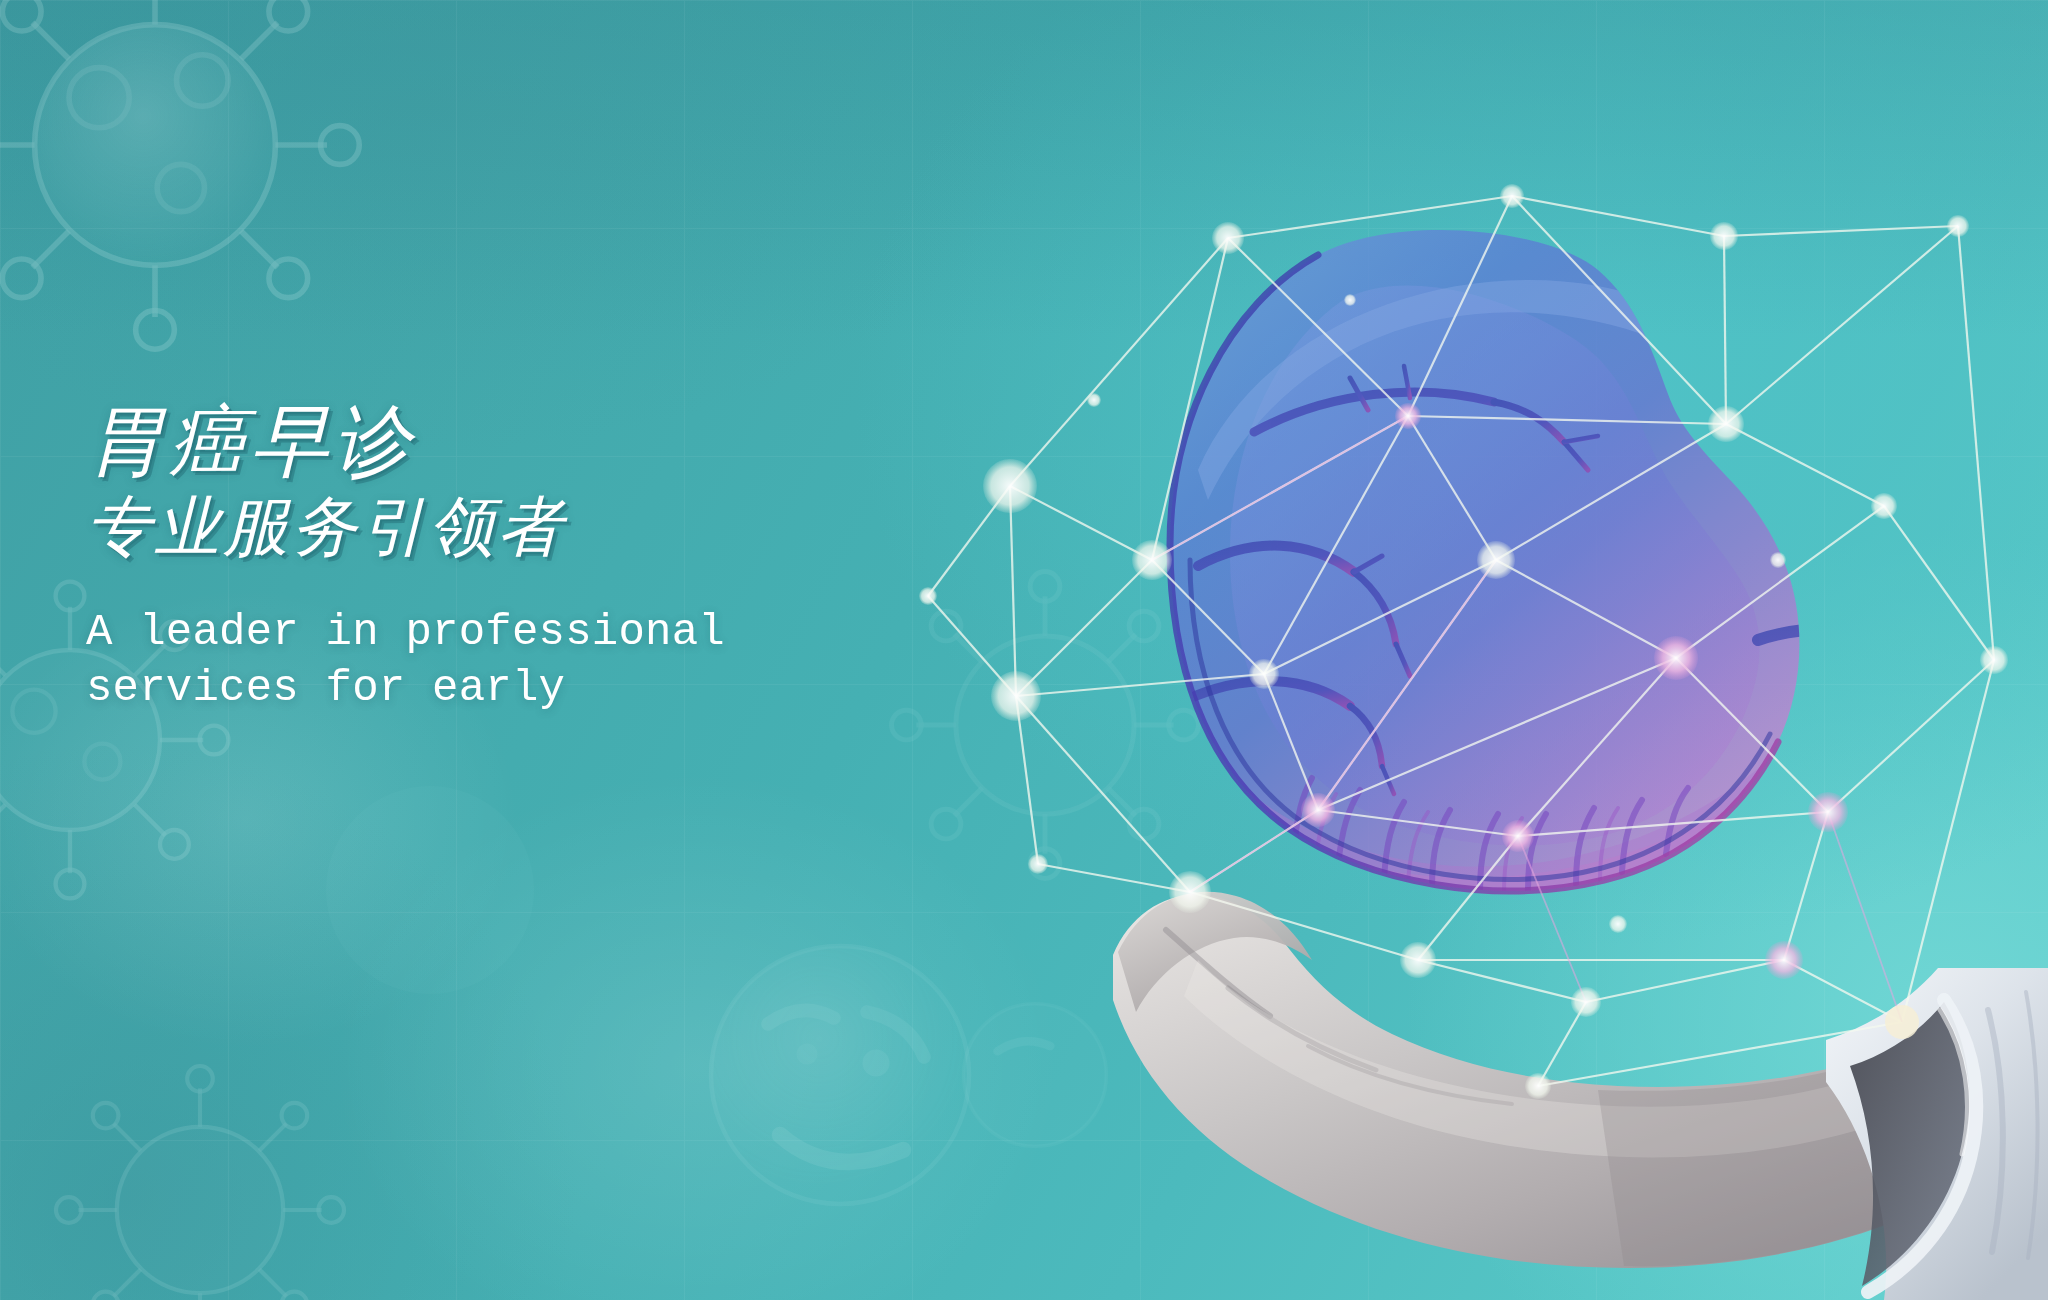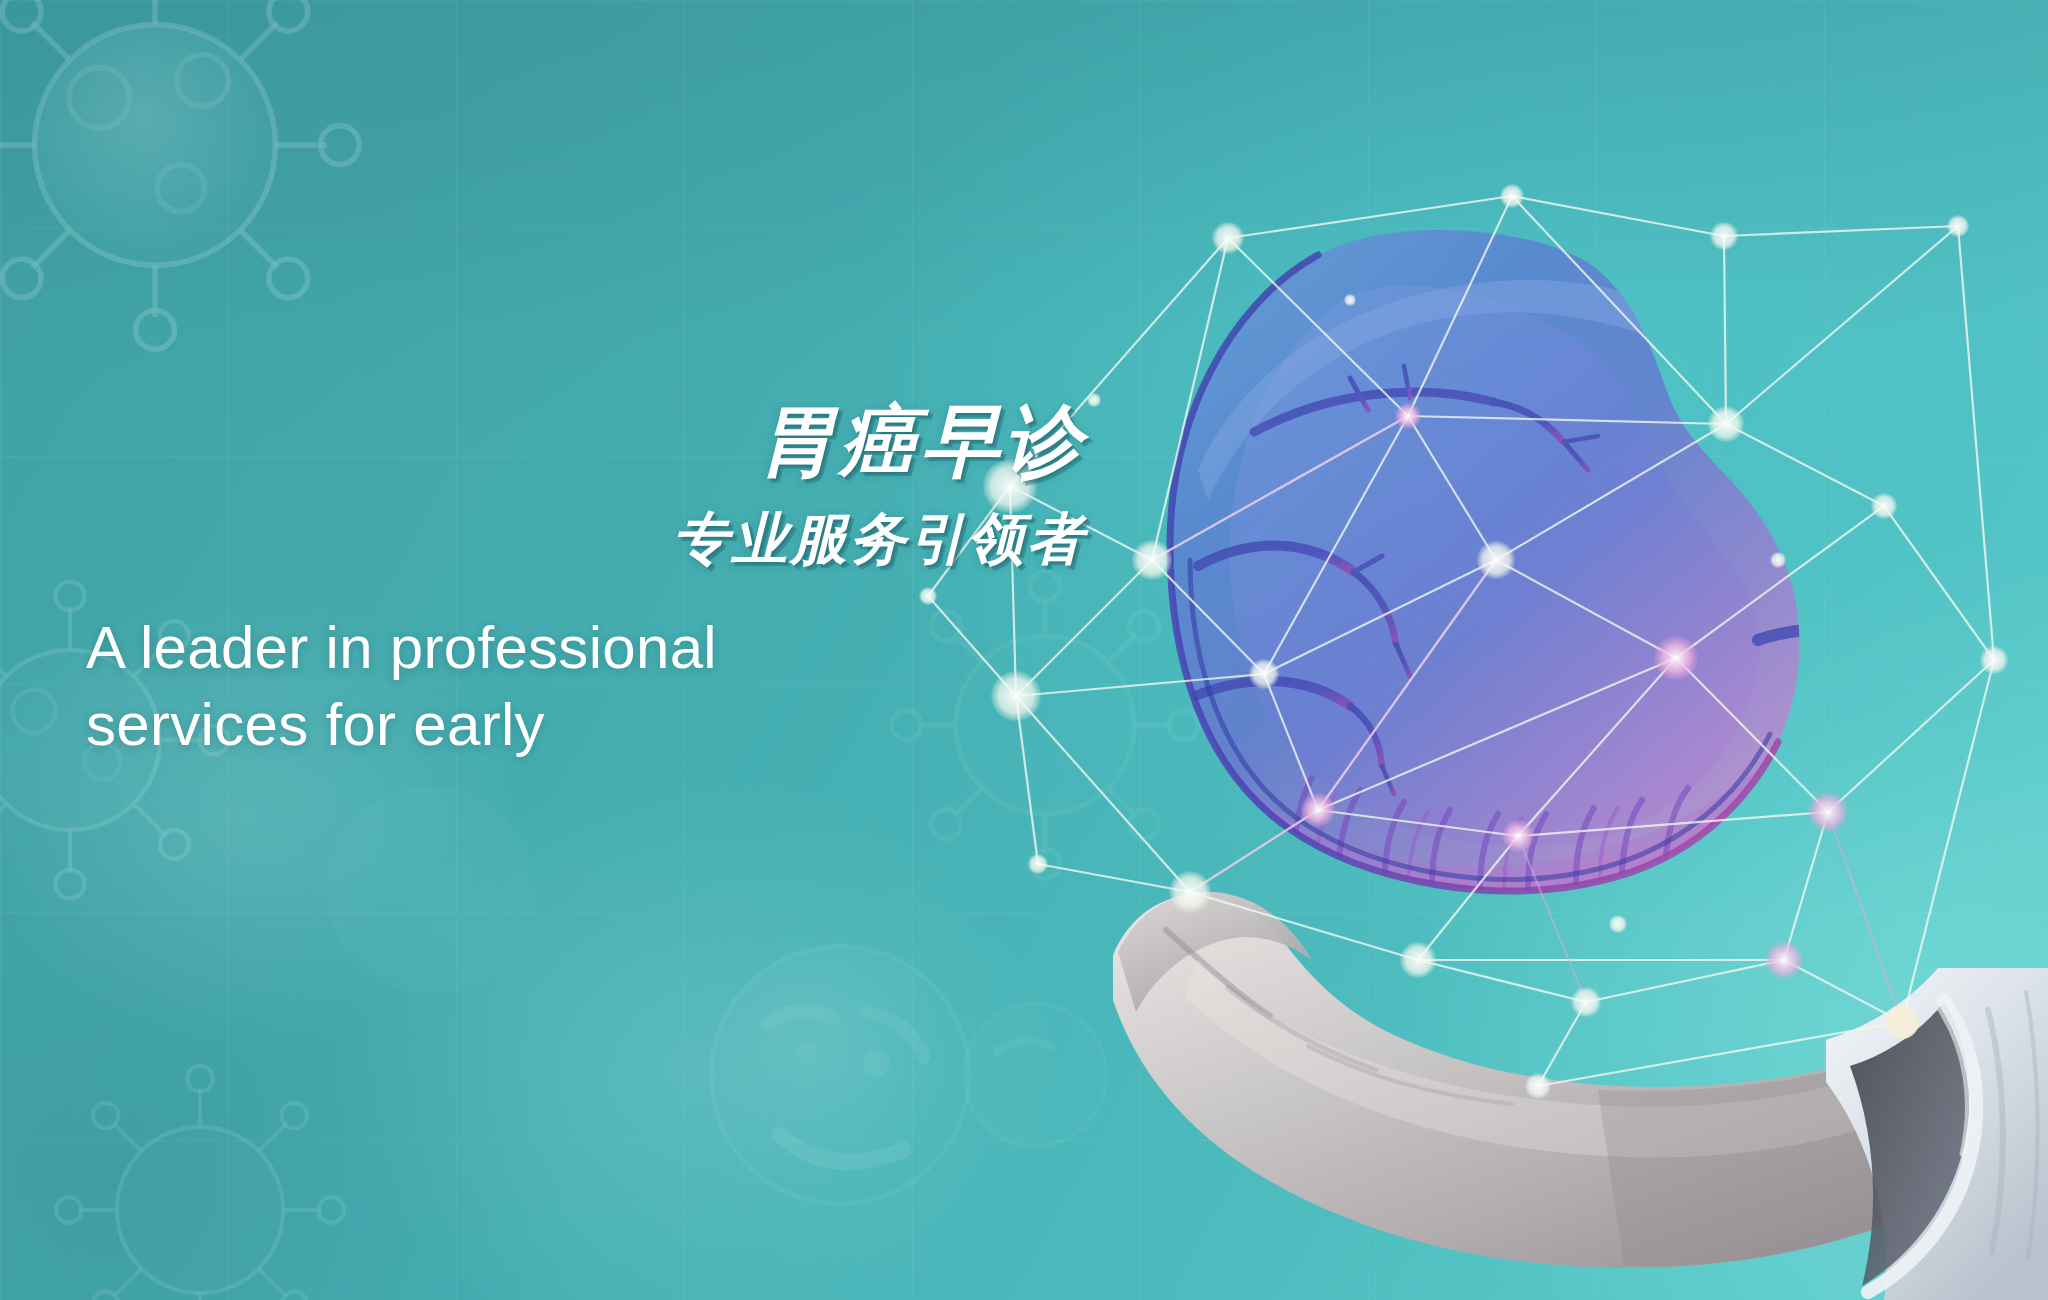--- a/index.html
+++ b/index.html
@@ -58,43 +58,43 @@
   
   .copy {
     position: absolute;
     left: 86px;
     top: 400px;
     width: 1000px;
     z-index: 20;
   }
   .headline {
     color: #ffffff;
-    font-weight: 700;
+    font-weight: 400;
     font-style: italic;
     letter-spacing: 0.055em;
     line-height: 1.06;
     text-shadow:
        4px 4px 0 rgba(30,100,110,0.40),
        2px 2px 0 rgba(30,100,110,0.30),
        0 2px 10px rgba(20,80,90,0.25);
     white-space: nowrap;
-    text-align: right;
   }
   .headline-l1 { font-size: 78px; }
-  .headline-l2 { font-size: 56px; margin-top: 26px; }
+  .headline-l2 { font-size: 65px; margin-top: 10px; }
 
   .subhead {
     margin-top: 42px;
     color: #ffffff;
-    font-size: 60px;
+    font-size: 44px;
     font-weight: 400;
     line-height: 1.28;
     letter-spacing: 0.005em;
     text-shadow: 0 2px 8px rgba(20,80,90,0.30);
     max-width: 790px;
+    font-family: Liberation Mono, monospace;
   }
 
   
   #artwork {
     position: absolute;
     right: 0;
     top: 0;
     width: 1150px;
     height: 1300px;
     z-index: 10;

